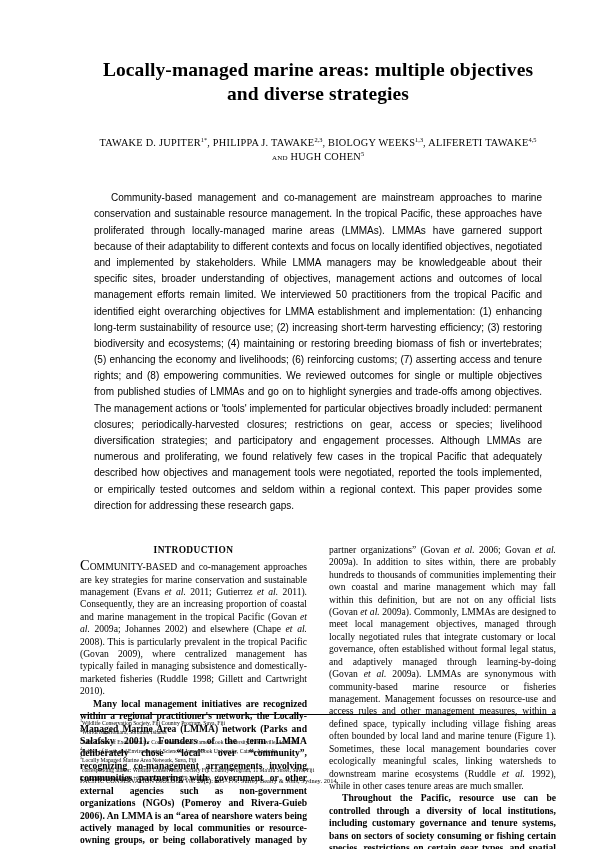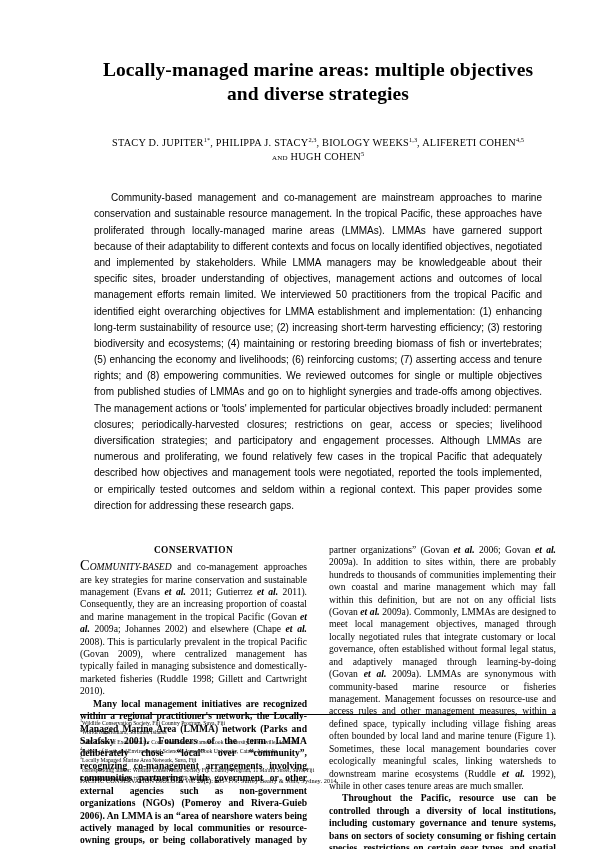--- a/index.html
+++ b/index.html
@@ -85,22 +85,22 @@
     margin: 0 0 5px 0;
   }
   .col p { margin: 0; }
   .col p.indent { text-indent: 13px; }
   .col p.spaced { margin-top: 0; font-weight: bold; }
   .dropcap {
     font-size: 14.5px;
     line-height: 0;
     vertical-align: baseline;
   }
-  .smcp { font-variant: small-caps; font-style: italic; }
-  em.ital { font-style: italic; font-weight: bold; }
+  .smcp { font-variant: small-caps; }
+  em.ital { font-style: italic; }
 
   
   .foot-rule {
     position: absolute;
     left: 62px;
     top: 714px;
     width: 476px;
     height: 0;
     border-top: 0.8px solid #000;
   }
@@ -126,32 +126,32 @@
   .journal-line b { font-weight: bold; }
 </style>
 </head>
 <body>
 
 <div class="page">
 
   <h1 class="title">Locally-managed marine areas: multiple objectives and diverse strategies</h1>
 
   <div class="authors">
-    <span>STACY D. JUPITER</span><sup>1*</sup><span>, PHILIPPA J. STACY</span><sup>2,3</sup><span>, BIOLOGY WEEKS</span><sup>1,3</sup><span>, ALIFERETI COHEN</span><sup>4,5</sup><br>
+    <span>TAWAKE D. JUPITER</span><sup>1*</sup><span>, PHILIPPA J. TAWAKE</span><sup>2,3</sup><span>, BIOLOGY WEEKS</span><sup>1,3</sup><span>, ALIFERETI TAWAKE</span><sup>4,5</sup><br>
     <span>and HUGH COHEN</span><sup>5</sup>
   </div>
 
   <div class="abstract">
     <p class="indent">Community-based management and co-management are mainstream approaches to marine conservation and sustainable resource management. In the tropical Pacific, these approaches have proliferated through locally-managed marine areas (LMMAs). LMMAs have garnered support because of their adaptability to different contexts and focus on locally identified objectives, negotiated and implemented by stakeholders. While LMMA managers may be knowledgeable about their specific sites, broader understanding of objectives, management actions and outcomes of local management efforts remain limited. We interviewed 50 practitioners from the tropical Pacific and identified eight overarching objectives for LMMA establishment and implementation: (1) enhancing long-term sustainability of resource use; (2) increasing short-term harvesting efficiency; (3) restoring biodiversity and ecosystems; (4) maintaining or restoring breeding biomass of fish or invertebrates; (5) enhancing the economy and livelihoods; (6) reinforcing customs; (7) asserting access and tenure rights; and (8) empowering communities. We reviewed outcomes for single or multiple objectives from published studies of LMMAs and go on to highlight synergies and trade-offs among objectives. The management actions or 'tools' implemented for particular objectives broadly included: permanent closures; periodically-harvested closures; restrictions on gear, access or species; livelihood diversification strategies; and participatory and engagement processes. Although LMMAs are numerous and proliferating, we found relatively few cases in the tropical Pacific that adequately described how objectives and management tools were negotiated, reported the tools implemented, or empirically tested outcomes and seldom within a regional context. This paper provides some direction for addressing these research gaps.</p>
   </div>
 
   <div class="body-cols">
 
     <div class="col">
-      <div class="section-head">CONSERVATION</div>
+      <div class="section-head">INTRODUCTION</div>
       <p><span class="dropcap">C</span><span class="smcp">OMMUNITY-BASED</span><span> and co-management approaches are key strategies for marine conservation and sustainable management (Evans </span><em class="ital">et al.</em><span> 2011; Gutierrez </span><em class="ital">et al.</em><span> 2011). Consequently, they are an increasing proportion of coastal and marine management in the tropical Pacific (Govan </span><em class="ital">et al.</em><span> 2009a; Johannes 2002) and elsewhere (Chape </span><em class="ital">et al.</em><span> 2008). This is particularly prevalent in the tropical Pacific (Govan 2009), where centralized management has typically failed in managing subsistence and domestically-marketed fisheries (Ruddle 1998; Gillett and Cartwright 2010).</span></p>
       <p class="indent spaced">Many local management initiatives are recognized within a regional practitioner's network, the Locally-Managed Marine Area (LMMA) network (Parks and Salafsky 2001). Founders of the term LMMA deliberately chose “local” over “community”, recognizing co-management arrangements involving communities partnering with government or other external agencies such as non-government organizations (NGOs) (Pomeroy and Rivera-Guieb 2006). An LMMA is an “area of nearshore waters being actively managed by local communities or resource-owning groups, or being collaboratively managed by resident communities with local government and/or</p>
     </div>
 
     <div class="col">
       <p><span>partner organizations” (Govan </span><em class="ital">et al.</em><span> 2006; Govan </span><em class="ital">et al.</em><span> 2009a). In addition to sites within, there are probably hundreds to thousands of communities implementing their own coastal and marine management which may fall within this definition, but are not on any official lists (Govan </span><em class="ital">et al.</em><span> 2009a). Commonly, LMMAs are designed to meet local management objectives, managed through locally negotiated rules that integrate customary or local governance, often established without formal legal status, and adaptively managed through learning-by-doing (Govan </span><em class="ital">et al.</em><span> 2009a). LMMAs are synonymous with community-based marine resource or fisheries management. Management focusses on resource-use and access rules and other management measures, within a defined space, typically including village fishing areas often bounded by local land and marine tenure (Figure 1). Sometimes, these local management boundaries cover ecologically meaningful scales, linking watersheds to downstream marine ecosystems (Ruddle </span><em class="ital">et al.</em><span> 1992), while in other cases tenure areas are much smaller.</span></p>
       <p class="indent spaced">Throughout the Pacific, resource use can be controlled through a diversity of local institutions, including customary governance and tenure systems, bans on sectors of society consuming or fishing certain species, restrictions on certain gear types, and spatial and temporal</p>
     </div>
 
   </div>

